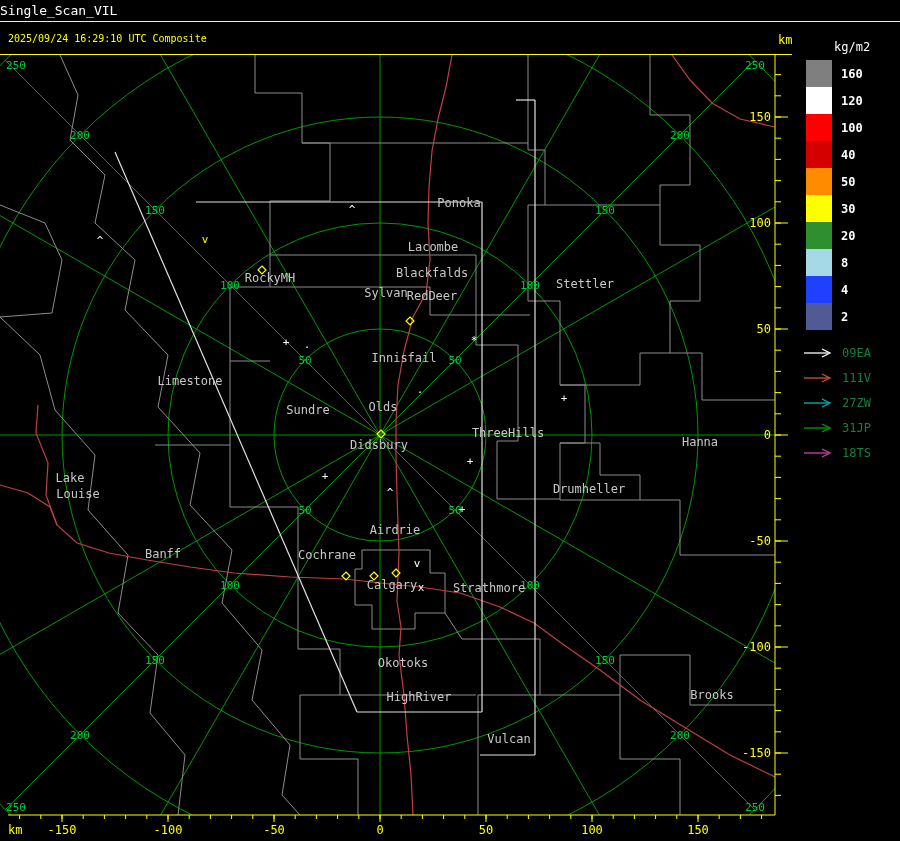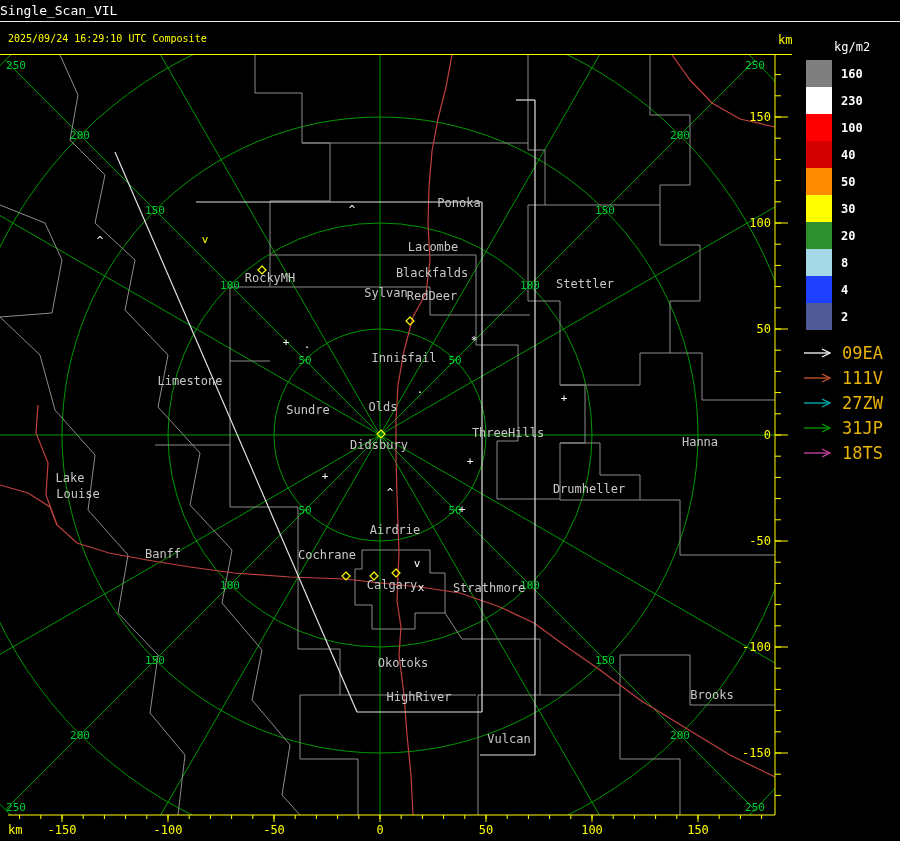--- a/index.html
+++ b/index.html
@@ -13,21 +13,21 @@
   #map-svg{position:absolute;left:0;top:55px;}
   #map-svg text{font-family:"DejaVu Sans Mono",monospace;}
   .legend{position:absolute;left:792px;top:40px;width:108px;color:#fff;}
   .legend-unit{margin-left:42px;font-size:12px;color:#fff;height:20px;}
   .scale-row{display:flex;align-items:center;height:27px;font-weight:bold;}
   .scale-box{width:26px;height:27px;margin-left:14px;}
   .scale-label{margin-left:9px;font-size:12px;color:#fff;}
   .track-rows{margin-top:10px;}
   .track-row{display:flex;align-items:center;height:25px;}
   .track-row svg{margin-left:10px;}
-  .track-label{margin-left:6px;font-size:17px;color:#eab308;}
+  .track-label{margin-left:6px;font-size:12px;color:#15803d;}
 </style>
 </head>
 <body>
 
 <div class="screen">
   <div class="titlebar">
     <span>Single_Scan_VIL</span>
   </div>
   <div class="timestamp">2025/09/24 16:29:10 UTC Composite</div>
   <div class="axis-unit-top">km</div>
@@ -270,21 +270,21 @@
 
   <div class="legend">
     <div class="legend-unit">kg/m2</div>
     <div id="scale-rows">
         <div class="scale-row">
           <div class="scale-box" style="background: rgb(127, 127, 127);"></div>
           <span class="scale-label">160</span>
         </div>
         <div class="scale-row">
           <div class="scale-box" style="background: rgb(255, 255, 255);"></div>
-          <span class="scale-label">230</span>
+          <span class="scale-label">120</span>
         </div>
         <div class="scale-row">
           <div class="scale-box" style="background: rgb(255, 0, 0);"></div>
           <span class="scale-label">100</span>
         </div>
         <div class="scale-row">
           <div class="scale-box" style="background: rgb(212, 0, 0);"></div>
           <span class="scale-label">40</span>
         </div>
         <div class="scale-row">

